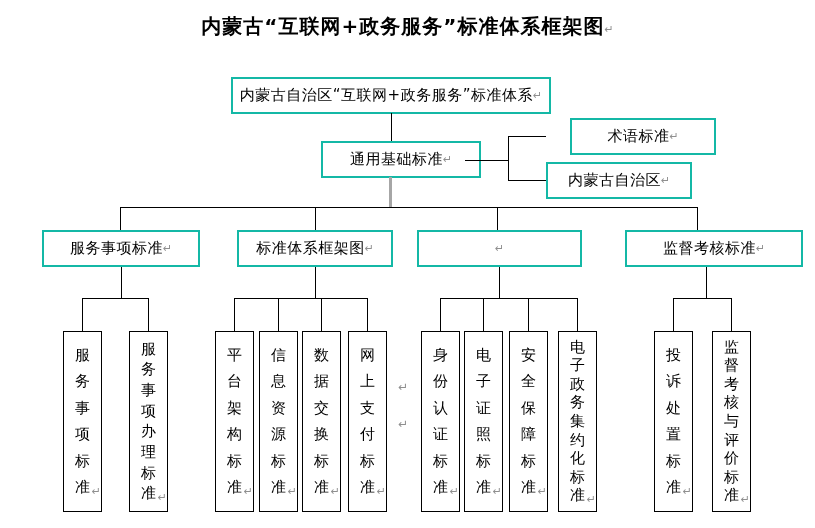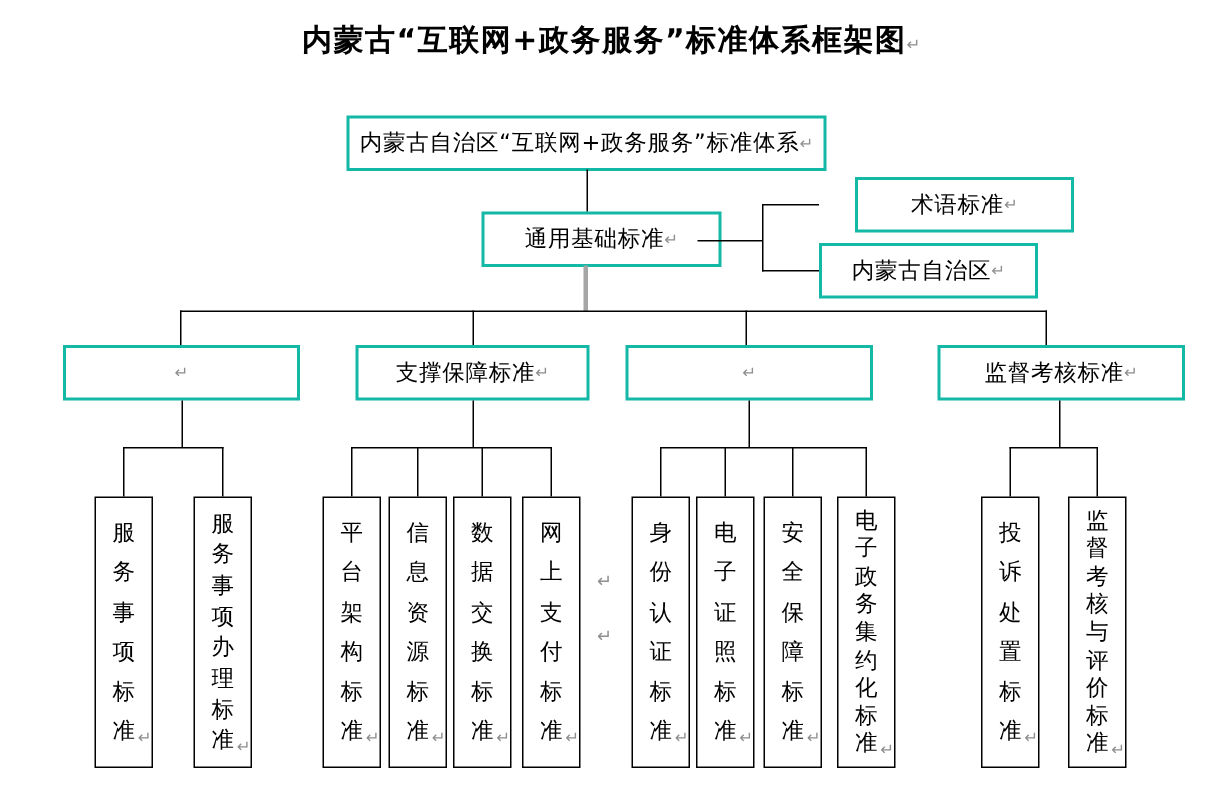--- a/index.html
+++ b/index.html
@@ -56,30 +56,31 @@
   <div class="box" style="left:570px;top:118px;width:146px;height:37px;">
     <span>术语标准</span>
       <span class="pmark">↵</span>
   </div>
   <div class="box" style="left:546px;top:162px;width:146px;height:37px;">
     <span>内蒙古自治区</span>
       <span class="pmark">↵</span>
   </div>
 
   <div class="box" style="left:42px;top:230px;width:158px;height:37px;">
+    <span>服务事项标准</span>
       <span class="pmark">↵</span>
   </div>
   <div class="box" style="left:237px;top:230px;width:156px;height:37px;">
-    <span>支撑保障标准</span>
+    <span>标准体系框架图</span>
       <span class="pmark">↵</span>
   </div>
   <div class="box" style="left:417px;top:230px;width:165px;height:37px;">
       <span class="pmark">↵</span>
   </div>
-  <div class="box" style="left:625px;top:230px;width:165px;height:37px;">
+  <div class="box" style="left:625px;top:230px;width:178px;height:37px;">
     <span>监督考核标准</span>
       <span class="pmark">↵</span>
   </div>
 
   <div class="vbox" style="left:63px;">
       <div class="vlabel">
         <div class="vchar">服</div>
         <div class="vchar">务</div>
         <div class="vchar">事</div>
         <div class="vchar">项</div>

